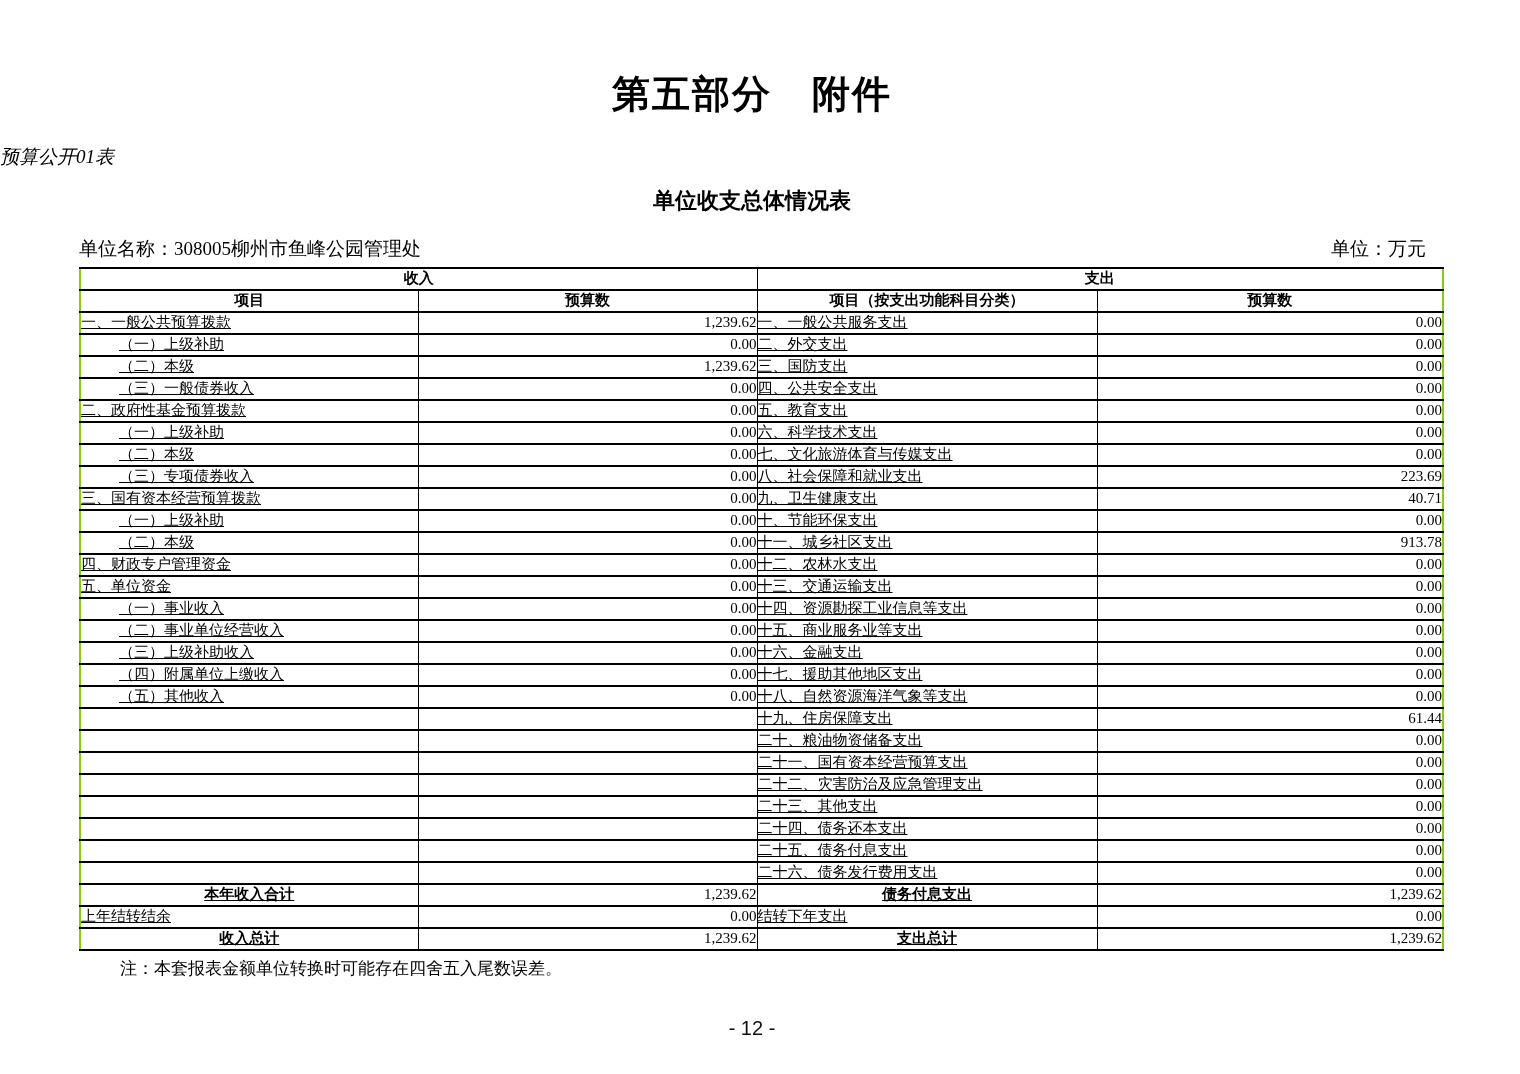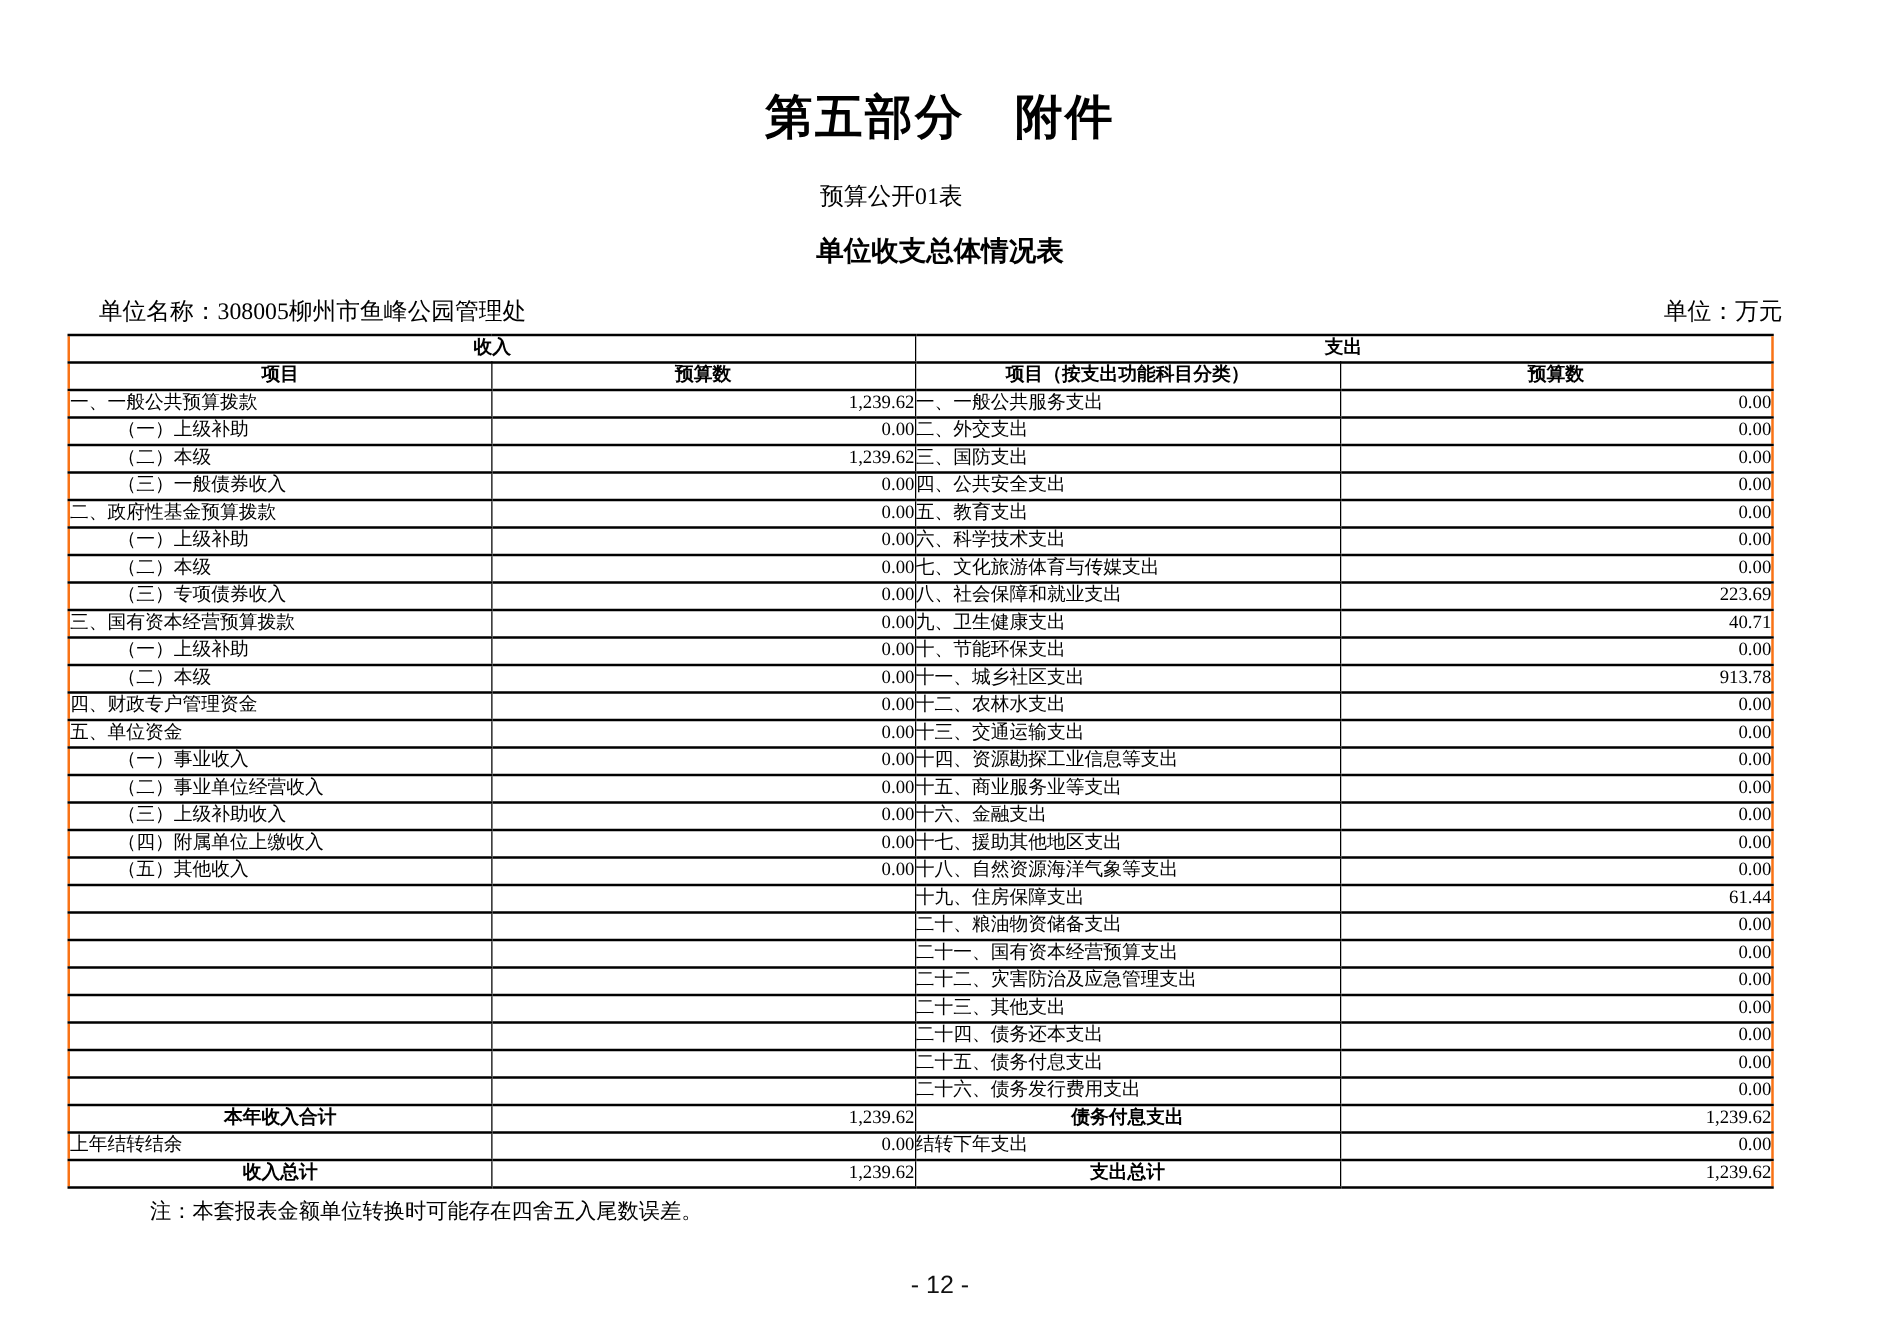--- a/index.html
+++ b/index.html
@@ -12,54 +12,54 @@
   }
   .part-title{
     margin:72px 0 0 0;
     text-align:center;
     font-family:"Liberation Sans","DejaVu Sans",sans-serif;
     font-weight:bold;font-size:38px;line-height:1.2;
     letter-spacing:2px;
   }
   .table-code{
     margin:26px 78px 0 0;
-    text-align:center;font-size:19px;
+    text-align:left;font-size:19px;font-style:italic;
   }
   .table-title{
     margin:16px 0 0 0;
     text-align:center;
     font-family:"Liberation Sans","DejaVu Sans",sans-serif;
     font-weight:bold;font-size:22px;
   }
   .meta-row{
     display:flex;justify-content:space-between;
     margin:20px 78px 5px 79px;
     font-size:19px;
     font-family:Liberation Serif, serif;
   }
   table.budget{
-    margin-left:54px;
+    margin-left:79px;
     width:1363px;
     border-collapse:collapse;
     table-layout:fixed;
-    border:2px solid #f97316;
+    border:2px solid #84cc16;
   }
   table.budget th, table.budget td{
     border:2px solid #000;
     border-left-width:1px;border-right-width:1px;
     padding:0;
     height:20px;
     font-size:15px;
     line-height:1.1;
     overflow:hidden;white-space:nowrap;
   }
   table.budget th{
     font-weight:bold;text-align:center;
   }
-  td.c-label{text-align:left;padding-left:8px;}
+  td.c-label{text-align:left;padding-left:8px;text-decoration:underline;}
   td.c-label.sub{padding-left:38px;}
   td.c-label.total{text-align:center;font-weight:bold;padding-left:0;}
   td.c-val{text-align:right;padding-right:5px;}
   .footnote{
     margin:6px 0 0 120px;
     font-size:17px;
   }
   .page-number{
     position:absolute;left:0;right:0;bottom:34px;
     text-align:center;

